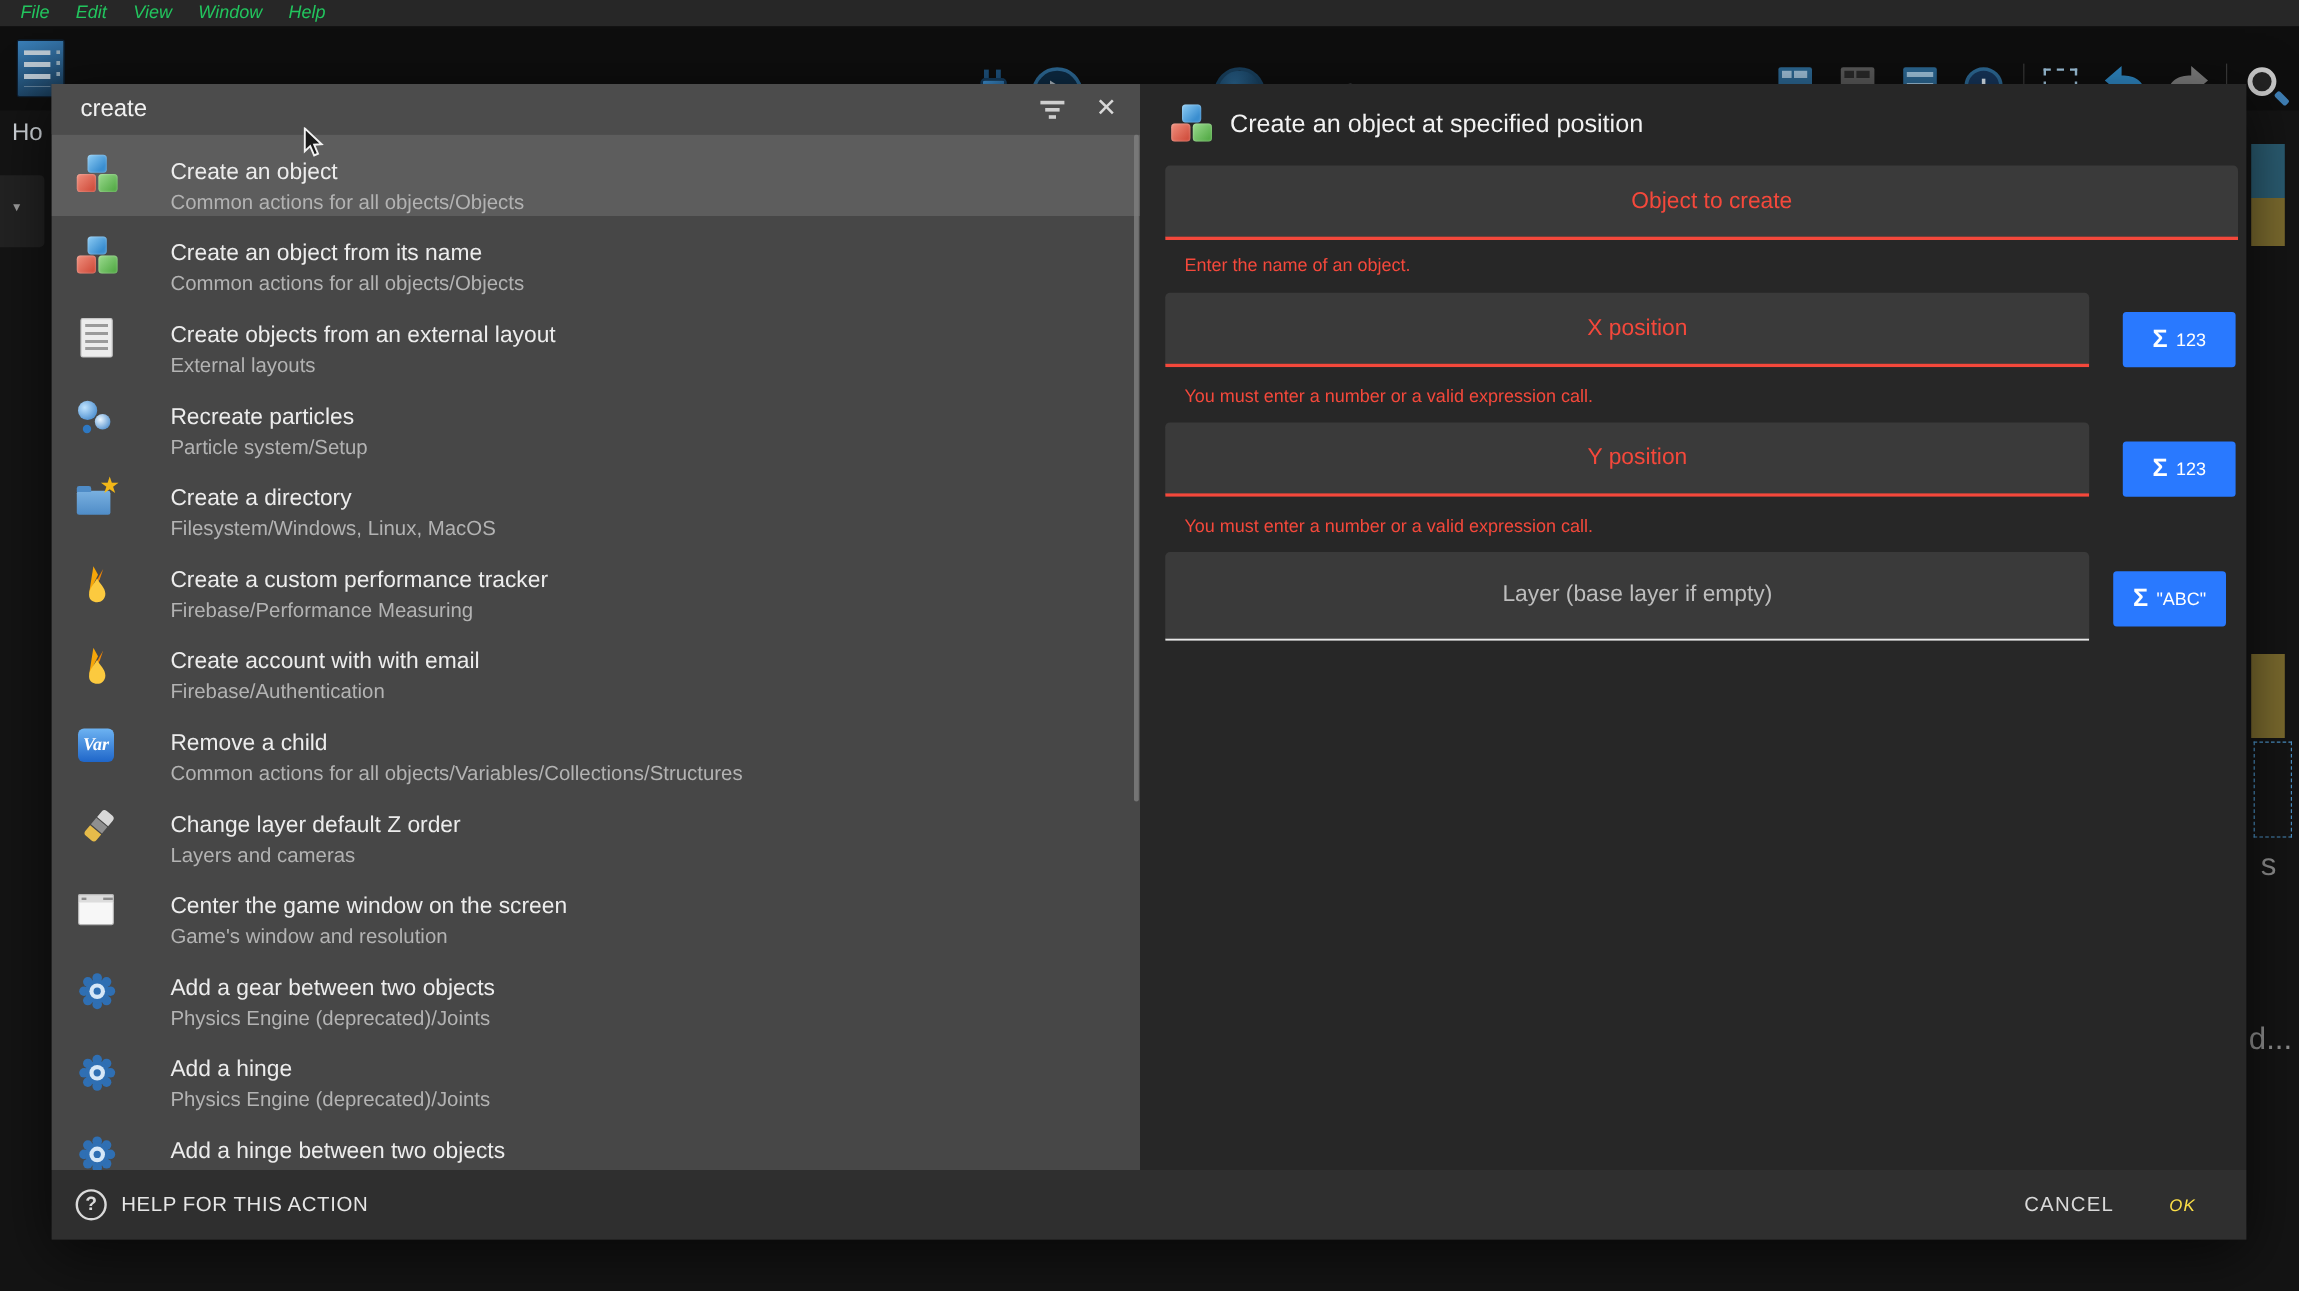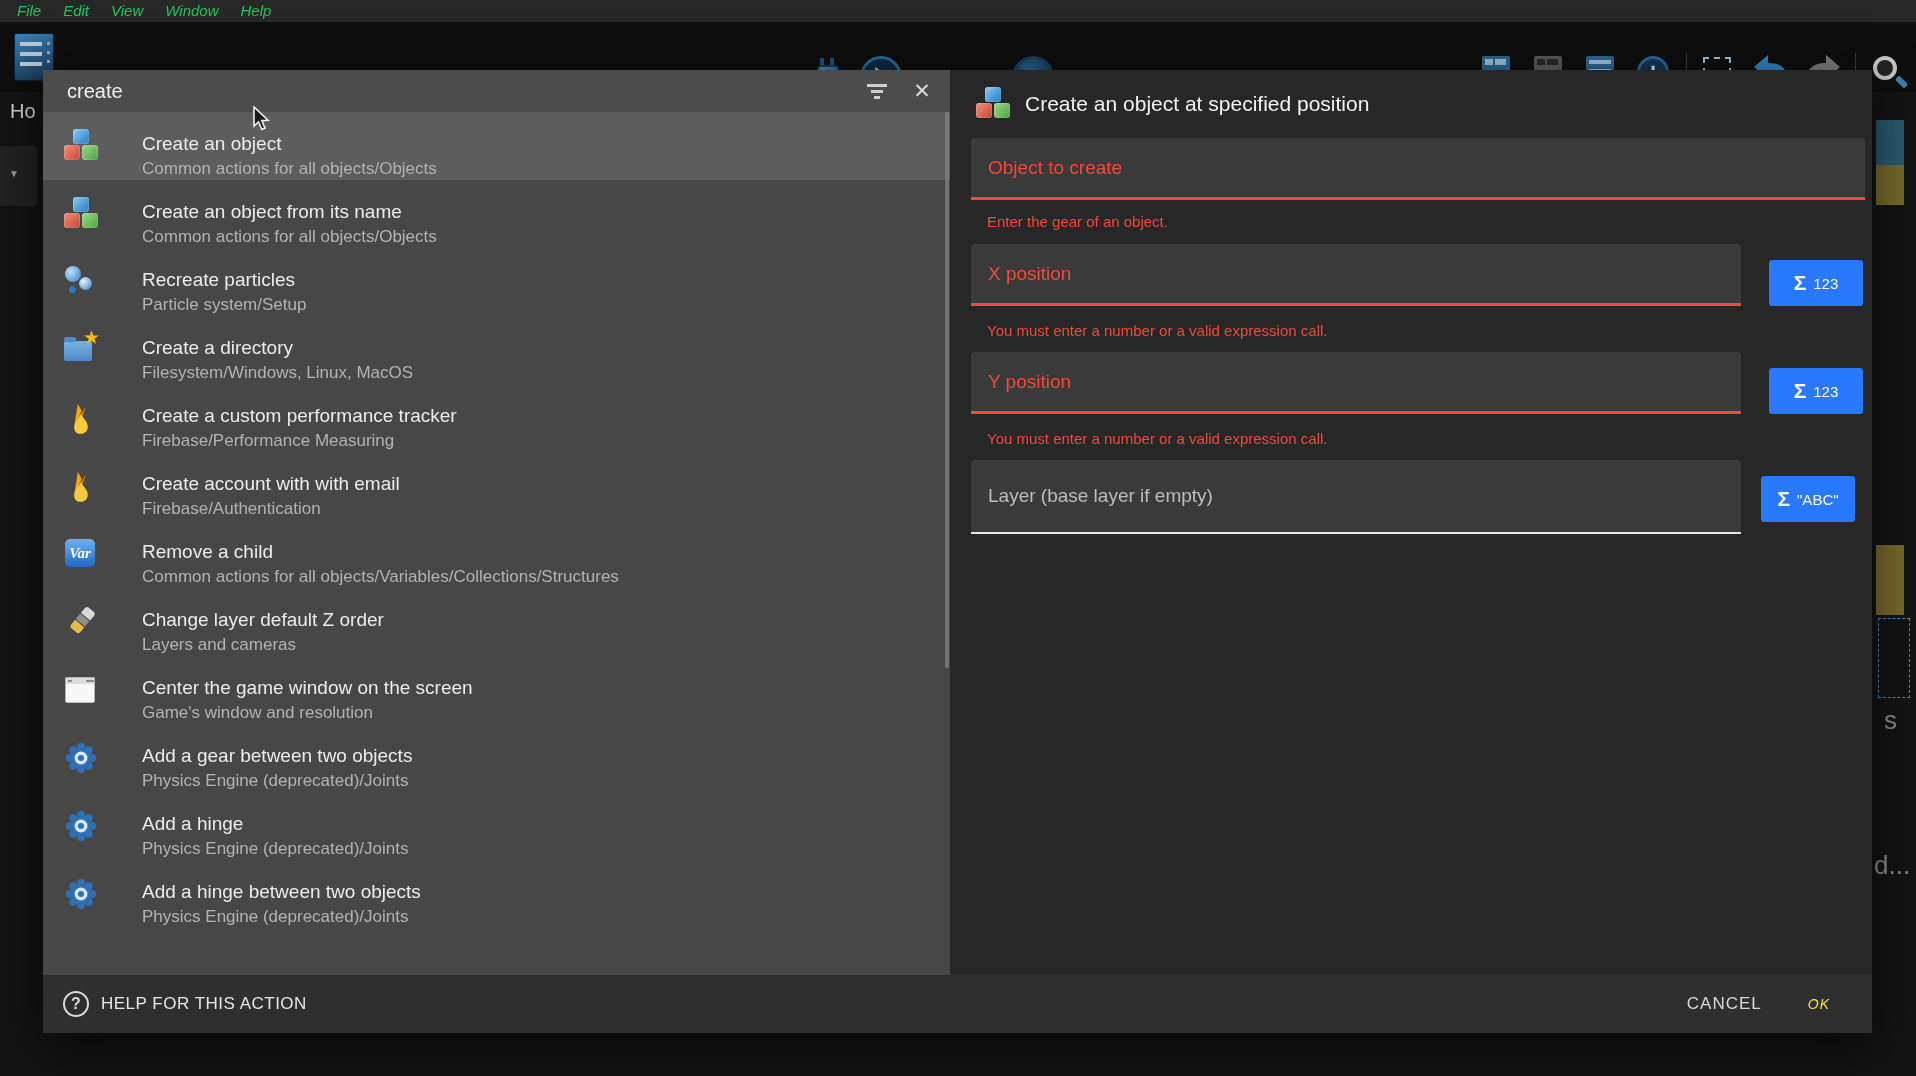--- a/index.html
+++ b/index.html
@@ -109,21 +109,21 @@
   .z2{top:12px;height:7px;background:#8f8f8f;}
   .z3{top:20px;height:9px;background:#e6bb4a;border-radius:0 0 3px 3px;}
   .ic-winframe{position:absolute;left:2px;top:5px;width:30px;height:26px;background:#f7f7f7;border:1px solid #b5b5b5;border-radius:2px;box-sizing:border-box;}
   .winbar{position:absolute;left:2px;top:5px;width:30px;height:7px;background:#dcdcdc;border:1px solid #b5b5b5;border-bottom:none;border-radius:2px 2px 0 0;box-sizing:border-box;}
   .winbar::before{content:"";position:absolute;left:2px;top:2px;width:4px;height:2px;background:#8a8a8a;box-shadow:18px 0 0 #8a8a8a,22px 0 0 #8a8a8a;}
 
   
   .right-panel{position:relative;flex:1;background:#272727;}
   .rp-header{position:absolute;left:25px;top:16px;display:flex;align-items:center;gap:14px;}
   .rp-title{color:#f2f2f2;font-size:21px;}
-  .field{position:absolute;background:#3a3a3a;border-radius:4px 4px 0 0;display:flex;align-items:center;padding-left:17px;box-sizing:border-box;height:62px;}
+  .field{position:absolute;background:#3a3a3a;border-radius:4px 4px 0 0;display:flex;align-items:center;padding-left:17px;box-sizing:border-box;height:62px;justify-content:center;}
   .field .ph{font-size:19px;}
   .field.err{border-bottom:3px solid #f4483b;}
   .field.err .ph{color:#f4483b;}
   .field.norm{border-bottom:2px solid #e8e8e8;}
   .field.norm .ph{color:#bdbdbd;}
   .field-error{position:absolute;color:#f4483b;font-size:15px;}
   .expr-btn{position:absolute;width:94px;height:46px;background:#2979ff;border-radius:3px;display:flex;align-items:center;justify-content:center;gap:7px;cursor:pointer;}
   .expr-btn .sig{color:#fff;font-size:21px;font-weight:bold;}
   .expr-btn .lbl{color:#fff;font-size:15px;}
 
@@ -249,20 +249,30 @@
                 <span class="cube cb"></span>
                 <span class="cube cr"></span>
                 <span class="cube cg"></span>
               </span>
               <div class="row-text">
                 <span class="row-title">Create an object from its name</span>
                 <span class="row-sub">Common actions for all objects/Objects</span>
               </div>
             </div>
             <div class="row">
+              <span class="ic ic-external-layout-document">
+                <span class="ic-doc-bg"></span>
+                <span class="doc-lines"></span>
+              </span>
+              <div class="row-text">
+                <span class="row-title">Create objects from an external layout</span>
+                <span class="row-sub">External layouts</span>
+              </div>
+            </div>
+            <div class="row">
               <span class="ic ic-particles">
                 <span class="pt p1"></span>
                 <span class="pt p2"></span>
                 <span class="pt p3"></span>
               </span>
               <div class="row-text">
                 <span class="row-title">Recreate particles</span>
                 <span class="row-sub">Particle system/Setup</span>
               </div>
             </div>
@@ -413,21 +423,21 @@
             <span class="cube cb"></span>
               <span class="cube cr"></span>
               <span class="cube cg"></span>
           </span>
           <span class="rp-title">Create an object at specified position</span>
         </div>
         <div id="fields">
             <div class="field err" style="left: 21px; top: 68px; width: 894px; height: 62px;">
               <span class="ph">Object to create</span>
             </div>
-            <div class="field-error" style="left: 37px; top: 143px;">Enter the gear of an object.</div>
+            <div class="field-error" style="left: 37px; top: 143px;">Enter the name of an object.</div>
             <div class="field err" style="left: 21px; top: 174px; width: 770px; height: 62px;">
               <span class="ph">X position</span>
             </div>
             <div class="field-error" style="left: 37px; top: 252px;">You must enter a number or a valid expression call.</div>
             <div class="expr-btn" style="left: 819px; top: 190px;">
               <span class="sig">Σ</span>
               <span class="lbl">123</span>
             </div>
             <div class="field err" style="left: 21px; top: 282px; width: 770px; height: 62px;">
               <span class="ph">Y position</span>

